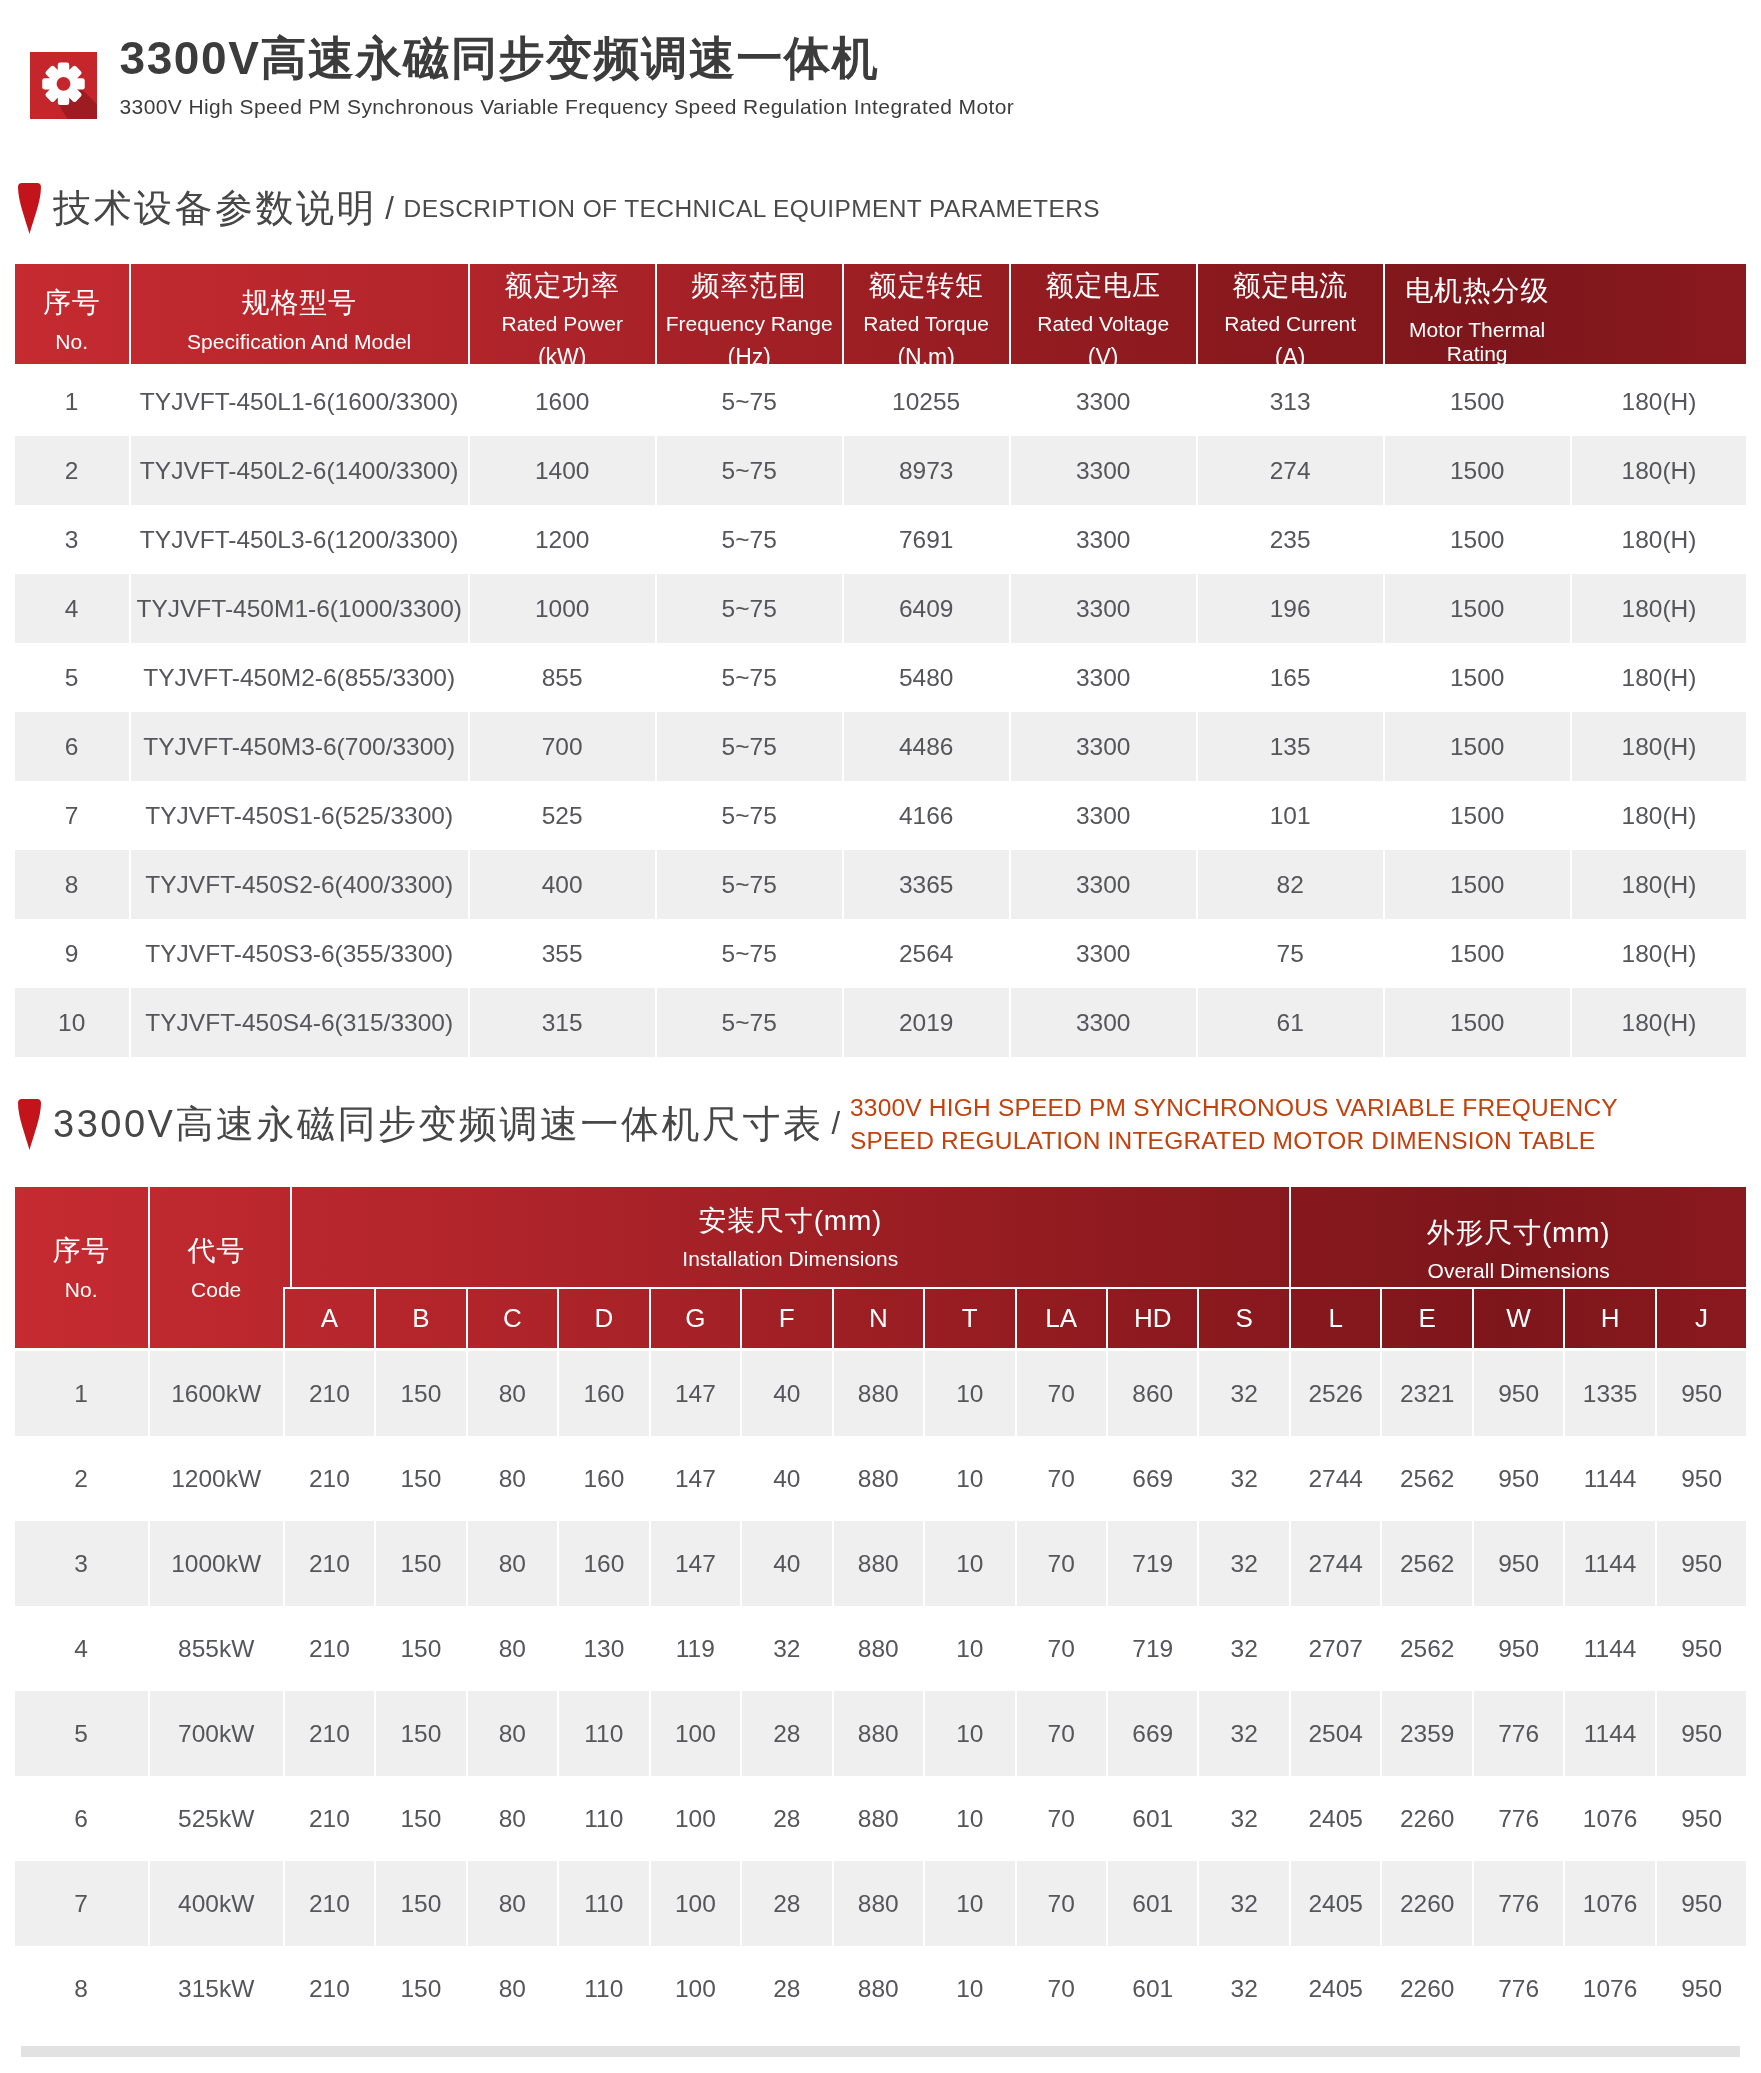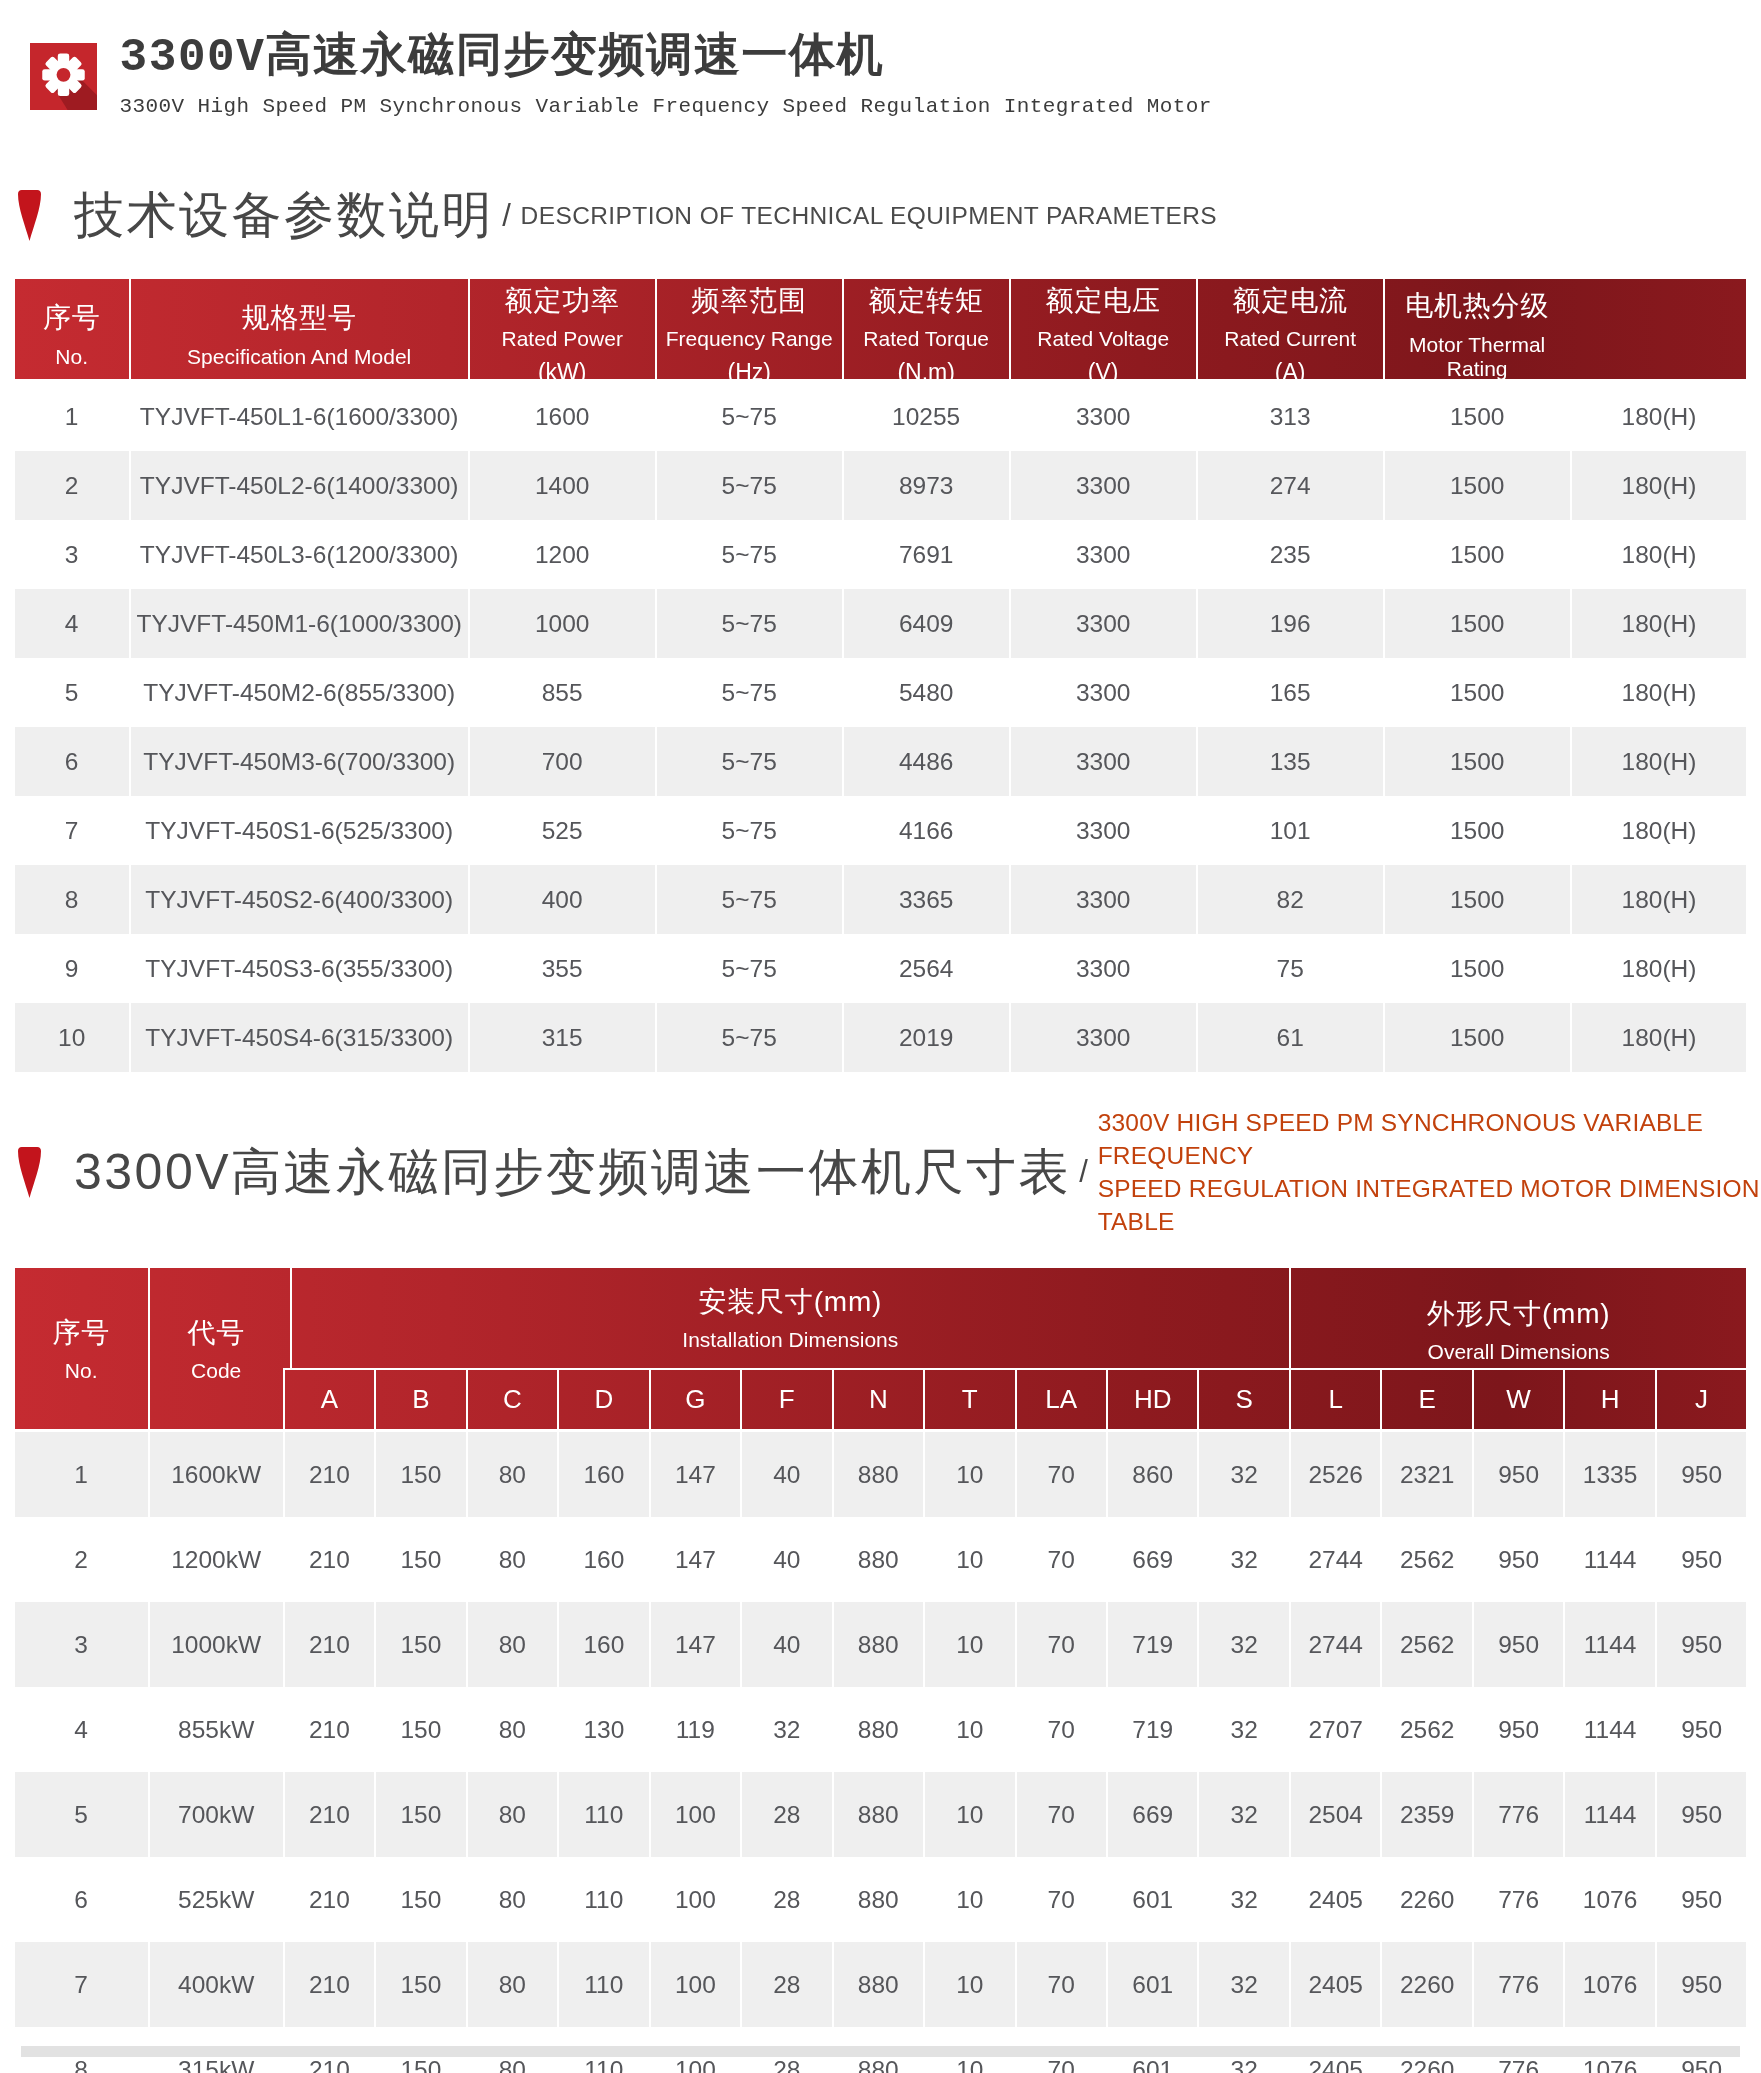--- a/index.html
+++ b/index.html
@@ -1,31 +1,31 @@
 <!DOCTYPE html>
 <html style="font-size:13px"><head>
 <meta charset="utf-8">
 <style>
   html,body{margin:0;padding:0;background:#ffffff;}
   .page{
     width:1761px;height:2074px;position:relative;background:#fff;overflow:hidden;
     font-family:"Liberation Sans","DejaVu Sans",sans-serif;color:#3d3d3d;
   }
   
-  .doc-header{display:flex;align-items:center;padding:34px 0 0 29.5px;font-family:Liberation Mono, monospace;}
+  .doc-header{display:flex;align-items:flex-end;padding:34px 0 0 29.5px;}
   .logo{width:67px;height:67px;flex:0 0 auto;}
   .titles{margin-left:23px;}
   .title-zh{font-size:46px;font-weight:bold;color:#3c3c3c;letter-spacing:1.6px;line-height:1.05;}
   .title-en{font-size:21px;color:#3c3c3c;margin-top:13px;letter-spacing:0.4px;}
   
   .section{display:flex;align-items:center;margin-left:18px;}
   .sec1{margin-top:64px;}
   .sec2{margin-top:34px;}
   .drop{width:23px;height:51px;flex:0 0 auto;}
-  .sec-zh{font-size:50px;color:#474747;margin-left:33px;letter-spacing:2.5px;white-space:nowrap;}
+  .sec-zh{font-size:38px;color:#474747;margin-left:12px;letter-spacing:2.5px;white-space:nowrap;}
   .sec-sep{font-size:31px;color:#474747;margin:0 9.8px 0 8.2px;}
   .sec-en{font-size:24.5px;color:#4a4a4a;letter-spacing:0.4px;}
   .sec-en2{font-size:24.5px;color:#c2410c;line-height:1.35;letter-spacing:0.2px;}
   
   .tbl{margin:29.5px 14.7px 0 14.7px;}
   .thead{background:linear-gradient(90deg,#c52b31 0%,#b2252b 25%,#8e1a1f 65%,#7d161b 86%,#8a191e 100%);}
   .hcell{display:flex;flex-direction:column;align-items:center;justify-content:center;text-align:center;gap:7.4px;padding:3.3px 1.6px;}
   .hcell span:empty{display:none;}
   .hz{font-size:28px;color:#fff;letter-spacing:0.8px;}
   .he{font-size:21px;color:#fff;line-height:1.15;}

